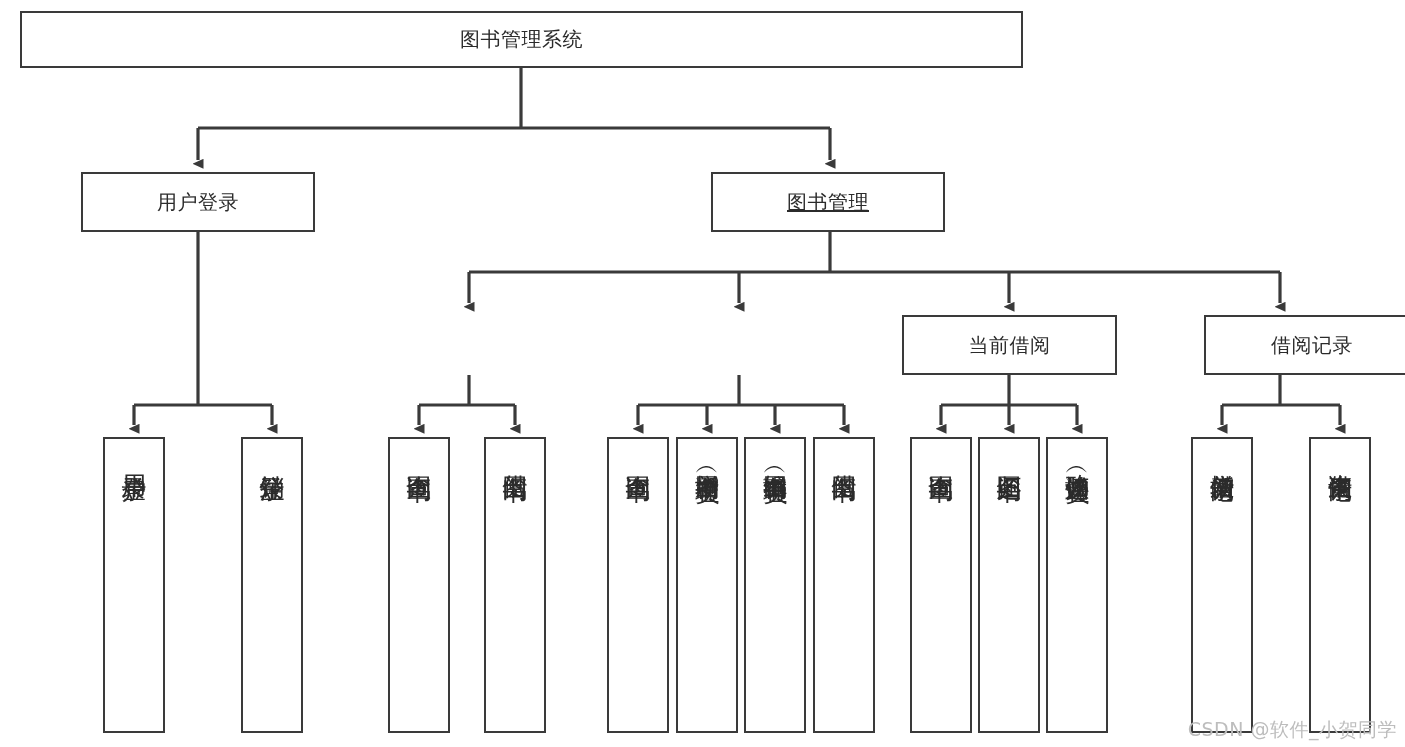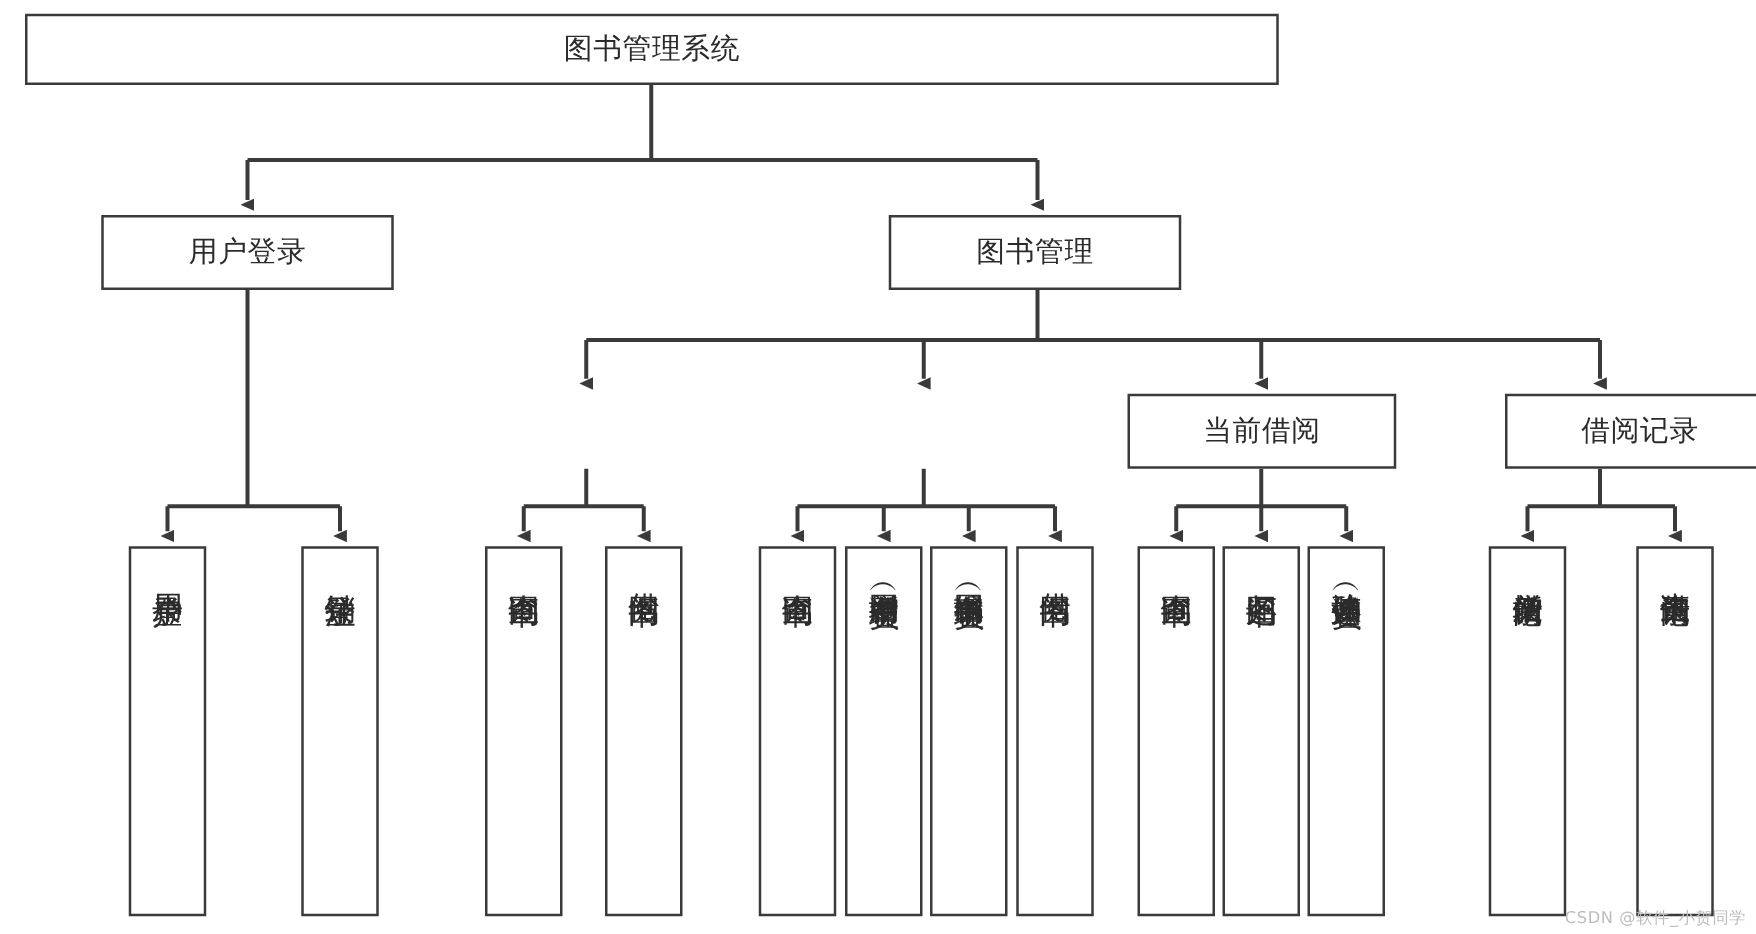--- a/index.html
+++ b/index.html
@@ -35,21 +35,21 @@
     justify-content: center;
     color: #2b2b2b;
   }
   .node .label {
     display: block;
     text-align: center;
     line-height: 1.25;
     white-space: nowrap;
   }
   .node.horiz .label {
-    font-size: 23px;
+    font-size: 20px;
     letter-spacing: 0.5px;
   }
   .node.vert {
     align-items: flex-start;
     justify-content: center;
     padding-top: 16px;
   }
   .node.vert .label {
     writing-mode: vertical-rl;
     text-orientation: upright;
@@ -59,21 +59,21 @@
     white-space: nowrap;
   }
   .node.vert.small .label {
     font-size: 24px;
     line-height: 1.02;
   }
   .watermark {
     position: absolute;
     right: 8px;
     bottom: 4px;
-    font-size: 13px;
+    font-size: 19px;
     color: #bdbdbd;
     white-space: nowrap;
     letter-spacing: 0.5px;
     margin-left: 28px;
   }
 </style>
 </head>
 <body>
 
 <div id="canvas">
@@ -130,21 +130,21 @@
     </g>
   </svg>
 
   <div class="node horiz" style="left:20px; top:11px; width:1003px; height:57px;">
     <span class="label">图书管理系统</span>
   </div>
 
   <div class="node horiz" style="left:81px; top:172px; width:234px; height:60px;">
     <span class="label">用户登录</span>
   </div>
-  <div class="node horiz" style="left:711px; top:172px; width:234px; height:60px;">
+  <div class="node horiz" style="left:711px; top:172px; width:234px; height:60px;text-decoration:underline;">
     <span class="label">图书管理</span>
   </div>
 
   <div class="node horiz" style="left:902px; top:315px; width:215px; height:60px;">
     <span class="label">当前借阅</span>
   </div>
   <div class="node horiz" style="left:1172px; top:315px; width:216px; height:60px;margin-left:32px;">
     <span class="label">借阅记录</span>
   </div>
 

